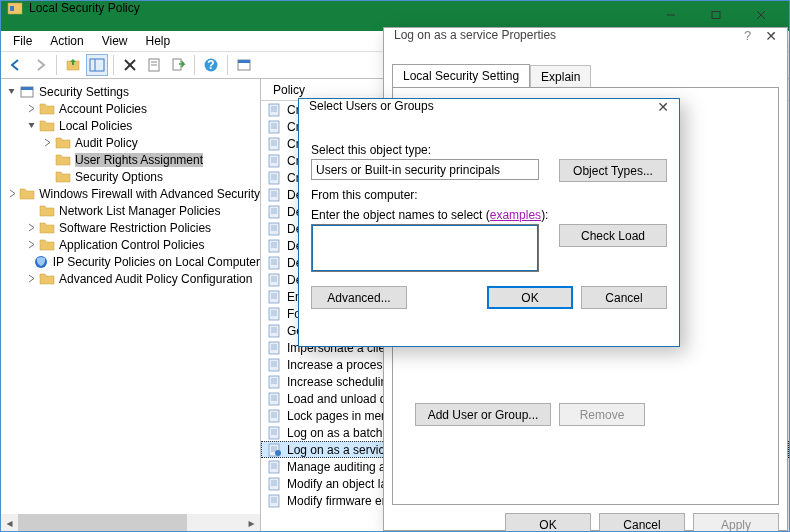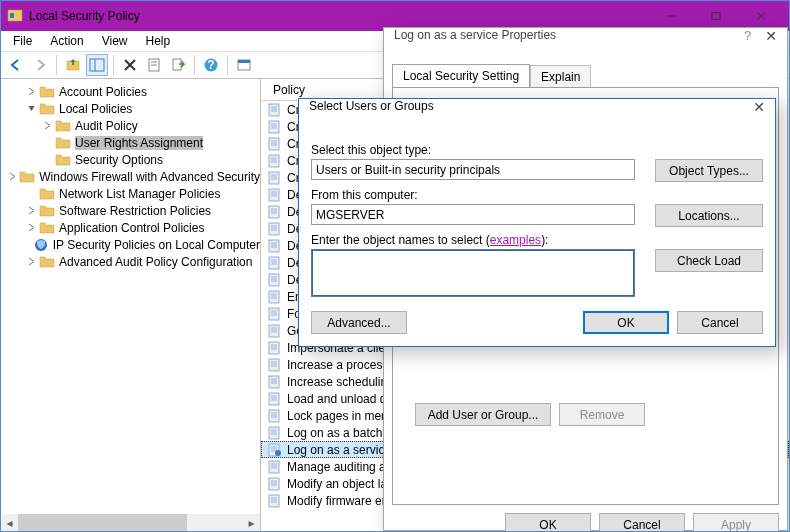--- a/index.html
+++ b/index.html
@@ -1,19 +1,19 @@
 <!DOCTYPE html>
 <html><head>
 <meta charset="utf-8">
 <style>
 * { box-sizing: border-box; margin: 0; padding: 0; font-family: "Segoe UI", Tahoma, sans-serif; font-size: 12px; }
 body { background: #fff; width: 790px; height: 532px; overflow: hidden; position: relative; border: 1px solid #4a90d0; }
 
 
-.titlebar { height: 30px; background: #a21caf; display: flex; align-items: center; padding: 0 6px; position:relative; }
+.titlebar { height: 30px; background: #15803d; display: flex; padding: 0 6px; position:relative; }
 .titlebar .app-icon { width: 16px; height: 16px; margin-right: 6px; display:inline-flex; align-items:center; justify-content:center; }
 .titlebar .title { flex: 1; color: #000; }
 .titlebar .win-controls { display: flex; }
 .titlebar .win-btn { width: 45px; height: 28px; display: flex; align-items: center; justify-content: center; color: #555; }
 
 
 .menubar { height: 20px; display: flex; align-items: center; padding: 0 4px; gap: 2px; }
 .menubar .menu-item { padding: 2px 8px; }
 
 
@@ -62,21 +62,21 @@
 .props .tab.inactive{background:#f4f4f4;border-color:#c0c0c0;top:1px;}
 .props .tab.active{z-index:3;}
 .props .tab-body{border:1px solid #a0a0a0;margin:0 8px 8px 8px;height:418px;background:#fff;position:relative;}
 .props .btnrow{display:flex;justify-content:flex-end;gap:8px;padding:0 8px 8px 8px;}
 .btn{height:23px;min-width:86px;padding:0 10px;border:1px solid #adadad;background:#e1e1e1;display:inline-flex;align-items:center;justify-content:center;}
 .btn.disabled{color:#8d8d8d;background:#efefef;}
 
 .props .addrow{position:absolute;left:22px;top:315px;display:flex;gap:8px;}
 
 
-.seldlg{left:297px;top:97px;width:478px;height:249px;border:1px solid #1a6fb5;}
+.seldlg{left:297px;top:97px;width:382px;height:249px;border:1px solid #1a6fb5;}
 .seldlg .dlg-title{color:#000;}
 .seldlg .body{padding:8px 12px 10px 12px;}
 .seldlg label{display:block;margin-top:6px;margin-bottom:2px;}
 .seldlg .field-row{display:flex;gap:20px;align-items:flex-start;}
 .seldlg .txt{flex:1;height:21px;border:1px solid #999;background:#fff;padding:2px 4px;font-size:12px;}
 .seldlg .txtarea{flex:1;height:48px;border:1px solid #767676;background:#fff;padding:2px 4px;box-shadow:inset 0 0 0 1px #1a6fb5;}
 .seldlg .side-btn{width:108px;}
 .seldlg .link{color:#a21caf;text-decoration:underline;}
 .seldlg .bottom{display:flex;gap:8px;margin-top:14px;}
 .seldlg .bottom .spacer-flex{flex:1;}
@@ -179,20 +179,34 @@
         <rect x="2" y="3" width="12" height="10" fill="none" stroke="#888"></rect>
         <rect x="2" y="3" width="12" height="3" fill="#3a7bc8"></rect>
       </svg>
     </div>
 </div>
 
 <div class="panes">
   <div class="left-pane">
     <div class="tree" id="tree">
         <div class="tree-row">
+          <span class="expander">
+            <svg width="9" height="9">
+              <path d="M1.5 2 L7.5 2 L4.5 7 Z" fill="#595959"></path>
+            </svg>
+          </span>
+          <span class="icon">
+            <svg viewBox="0 0 16 16" width="16" height="16">
+              <rect x="2" y="3" width="12" height="10" fill="#fff" stroke="#888"></rect>
+              <rect x="2" y="3" width="12" height="3" fill="#3a7bc8"></rect>
+            </svg>
+          </span>
+          <span class="label">Security Settings</span>
+        </div>
+        <div class="tree-row">
           <span class="spacer" style="width:20px"></span>
           <span class="expander">
             <svg width="9" height="9">
               <path d="M2 1 L7 4.5 L2 8" fill="none" stroke="#777"></path>
             </svg>
           </span>
           <span class="icon">
             <svg viewBox="0 0 16 16" width="16" height="16">
               <path d="M1 3h5l1 2h8v8H1z" class="folder-ic"></path>
             </svg>
@@ -637,24 +651,20 @@
     <span class="spacer-flex"></span>
     <span class="close">✕</span>
   </div>
   <div class="body">
     <label>Select this object type:</label>
     <div class="field-row">
       <input class="txt" readonly="" value="Users or Built-in security principals" style="">
       <div class="btn side-btn">Object Types...</div>
     </div>
     <label>From this computer:</label>
-    <div class="field-row">
-      <input class="txt" readonly="" value="MGSERVER" style="">
-      <div class="btn side-btn">Locations...</div>
-    </div>
     <label>
       <span>Enter the object names to select (</span><span class="link">examples</span><span>):</span>
     </label>
     <div class="field-row">
       <div class="txtarea" contenteditable="true" style=""></div>
       <div class="btn side-btn">Check Load</div>
     </div>
     <div class="bottom">
       <div class="btn" style="min-width:96px;">Advanced...</div>
       <span class="spacer-flex"></span>

